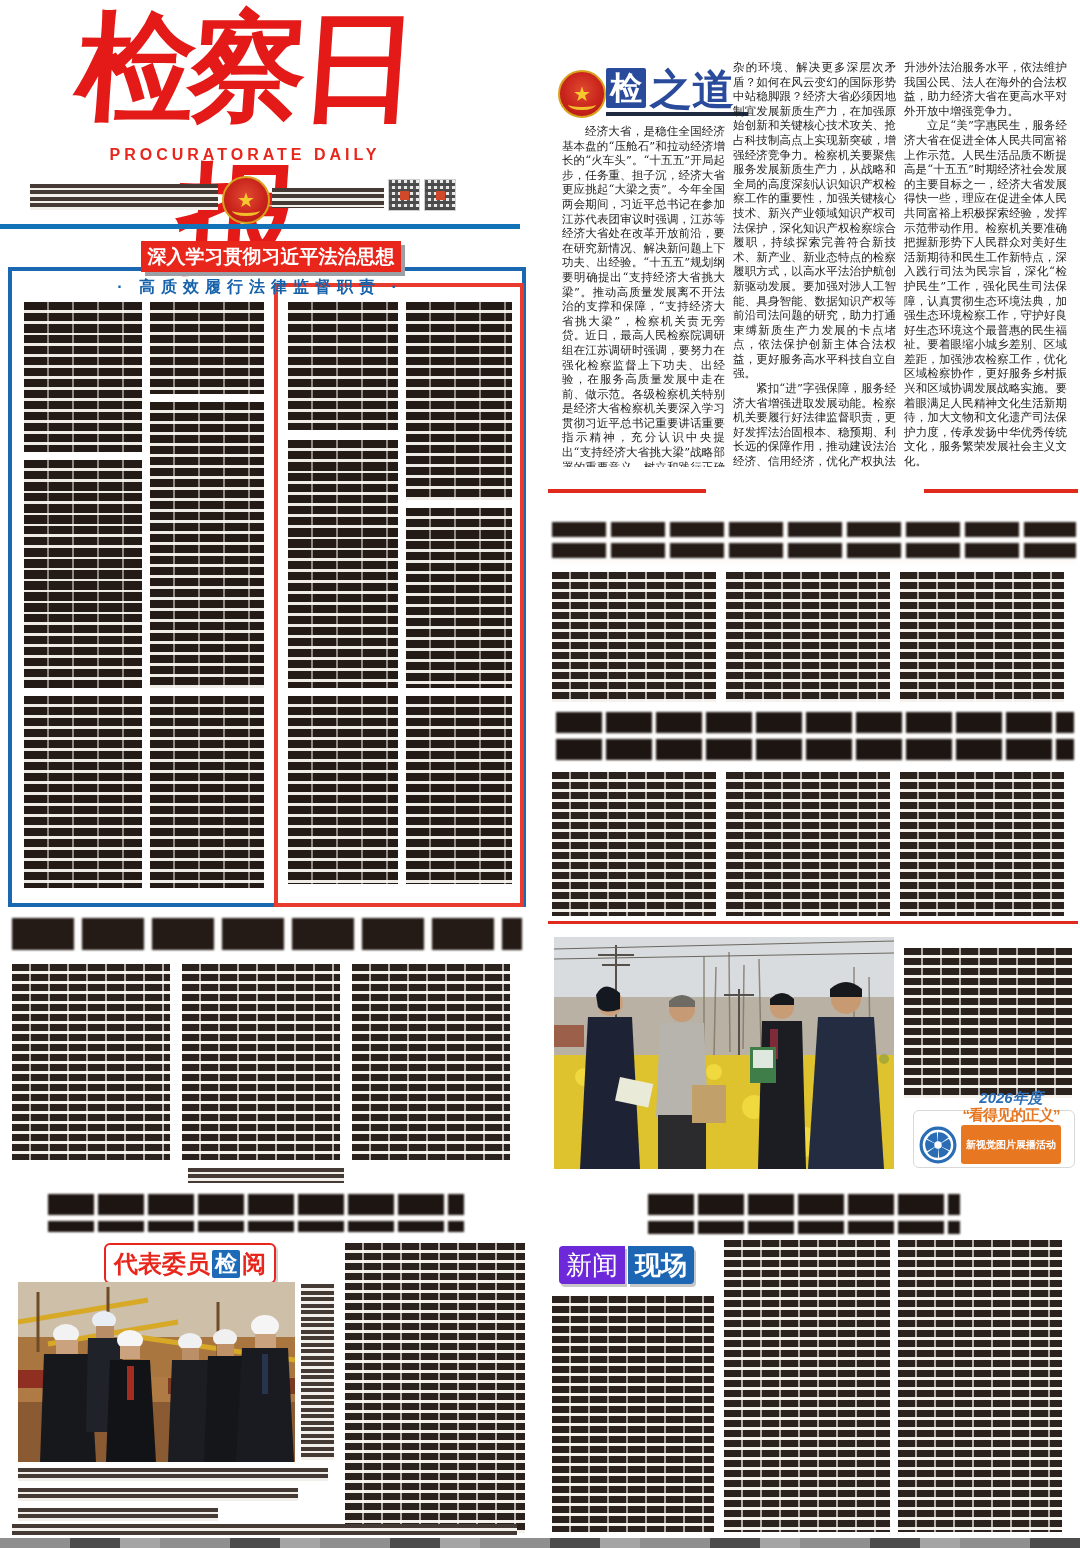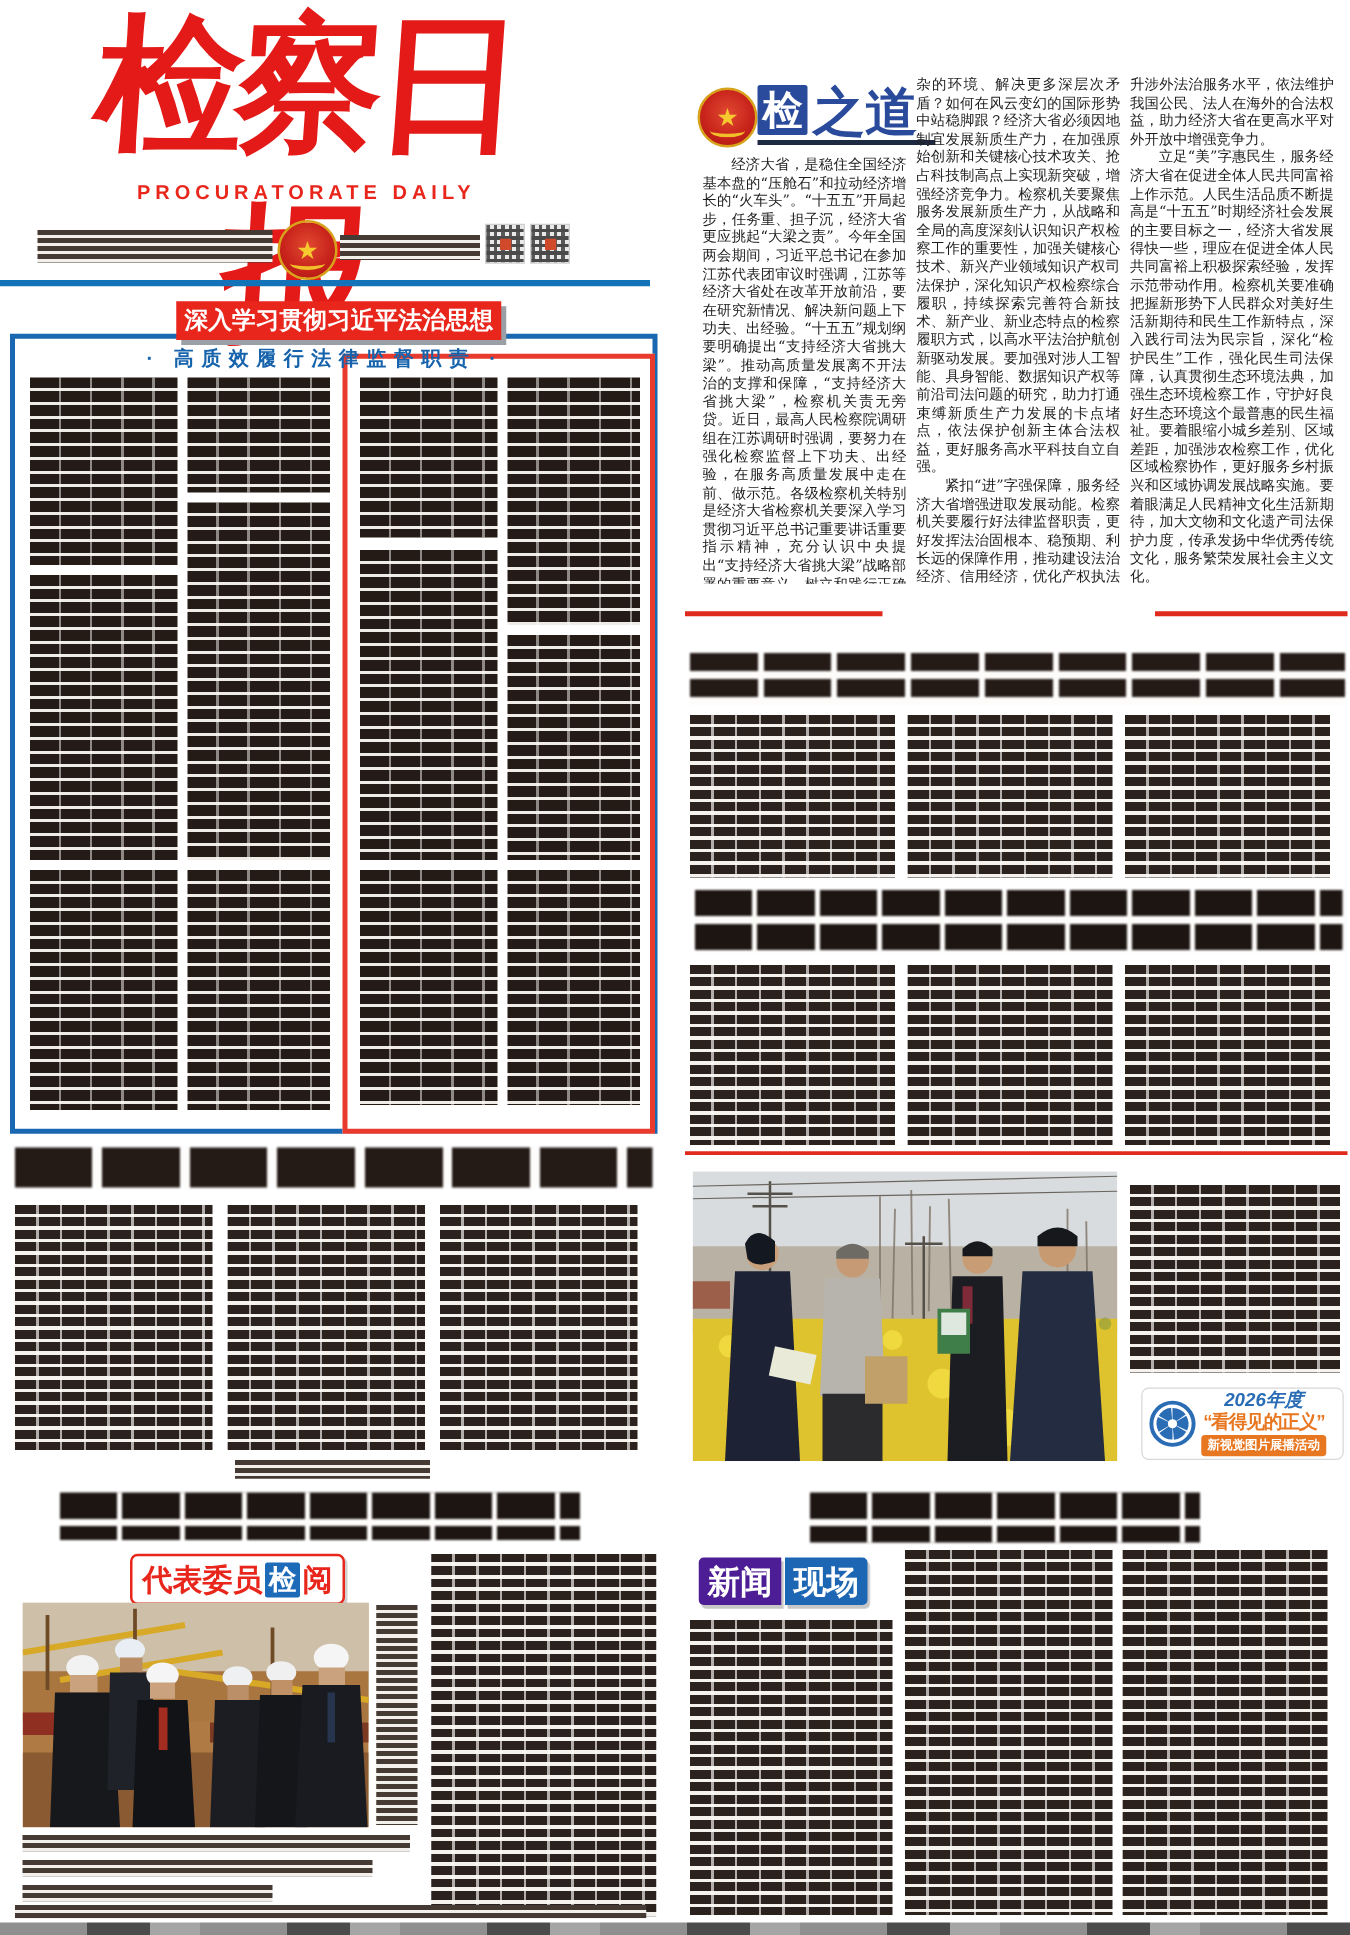--- a/index.html
+++ b/index.html
@@ -80,33 +80,33 @@
   .rep-badge{background:#fff;border:2px solid #e8261c;border-radius:6px;display:flex;
     align-items:center;justify-content:center;gap:2px;box-shadow:2px 2px 0 #d0d0d0;
     font-family:"Liberation Sans",sans-serif;}
   .rep-red{color:#e8261c;font-weight:700;font-size:24px;}
   .rep-jian{background:#1d6ab8;color:#fff;font-weight:700;font-size:22px;width:28px;height:28px;
     line-height:28px;text-align:center;border-radius:2px;}
 
   
   .news-badge{display:flex;gap:3px;filter:drop-shadow(2px 3px 0 #c7c7c7);
     font-family:"Liberation Sans",sans-serif;}
-  .nb-red{background:#4c1d95;color:#fff;font-weight:700;font-size:26px;line-height:38px;
+  .nb-red{background:#6d28d9;color:#fff;font-weight:400;font-size:26px;line-height:38px;
     padding:0 7px;border-radius:4px 0 0 4px;}
   .nb-blue{background:#1d66b4;color:#fff;font-weight:700;font-size:26px;line-height:38px;
     padding:0 7px;border-radius:0 4px 4px 0;}
 
   
   .justice-badge{background:#fff;border:1px solid #d8d8d8;border-radius:6px;display:flex;
-    align-items:center;padding:3px 5px;gap:4px;font-family:"Liberation Sans",sans-serif;}
+    align-items:flex-end;padding:3px 5px;gap:4px;font-family:"Liberation Sans",sans-serif;}
   .jb-text{display:flex;flex-direction:column;align-items:center;line-height:1.1;}
   .jb-year{color:#2a6db5;font-weight:700;font-style:italic;font-size:15px;}
   .jb-title{color:#e87722;font-weight:700;font-size:15px;letter-spacing:-1px;}
   .jb-sub{background:#e87722;color:#fff;font-size:10px;font-weight:700;border-radius:3px;
-    padding:3px 5px;margin-top:2px;}
+    padding:14px 5px;margin-top:2px;}
 
   .bottom-bar{background:repeating-linear-gradient(90deg,#8f8f8f 0 70px,#4c4c4c 70px 120px,#a5a5a5 120px 160px);}
 
   .photo-frame{overflow:hidden;}
 </style>
 </head>
 <body>
 
 <div id="canvas">
 

